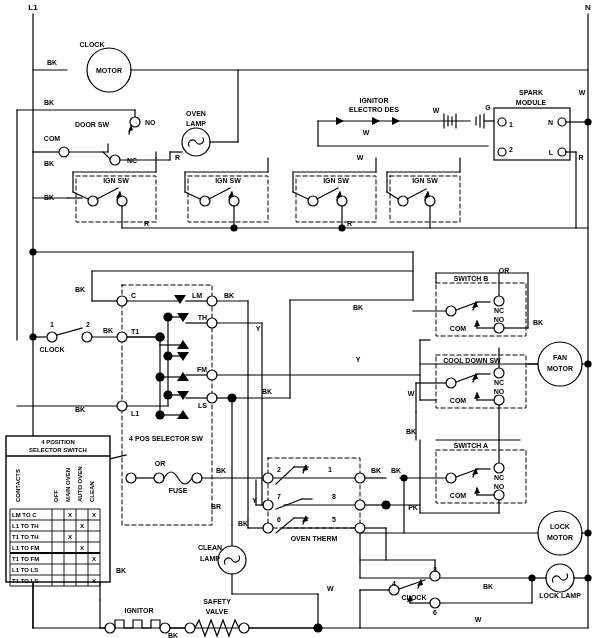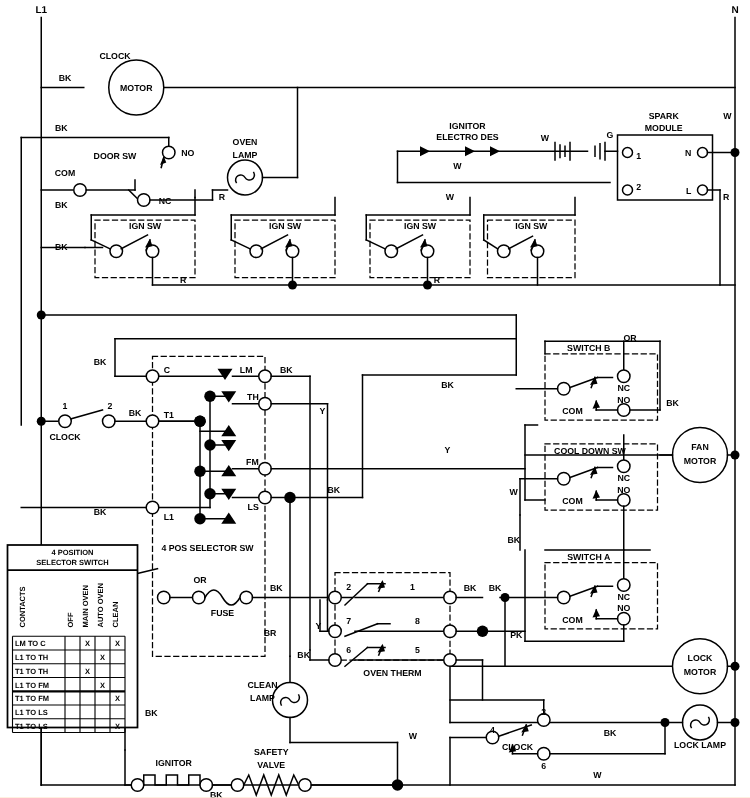--- a/index.html
+++ b/index.html
@@ -1,17 +1,17 @@
 <!DOCTYPE html>
 <html><head>
 <meta charset="utf-8">
 <style>
   html,body{margin:0;padding:0;background:#fff;}
   body{font-family:"Liberation Sans",sans-serif;}
-  #sheet{position:relative;width:600px;height:638px;background:#fdba74;overflow:hidden;}
+  #sheet{position:relative;width:600px;height:638px;background:#f9a8d4;overflow:hidden;}
   #sheet svg{display:block;}
   text{font-family:"Liberation Sans",sans-serif;font-weight:bold;fill:#000;}
   .lbl{font-size:7px;}
   .lbl8{font-size:8px;}
   .tbl{font-size:6px;}
 </style>
 </head>
 <body>
 
 <div id="sheet">

